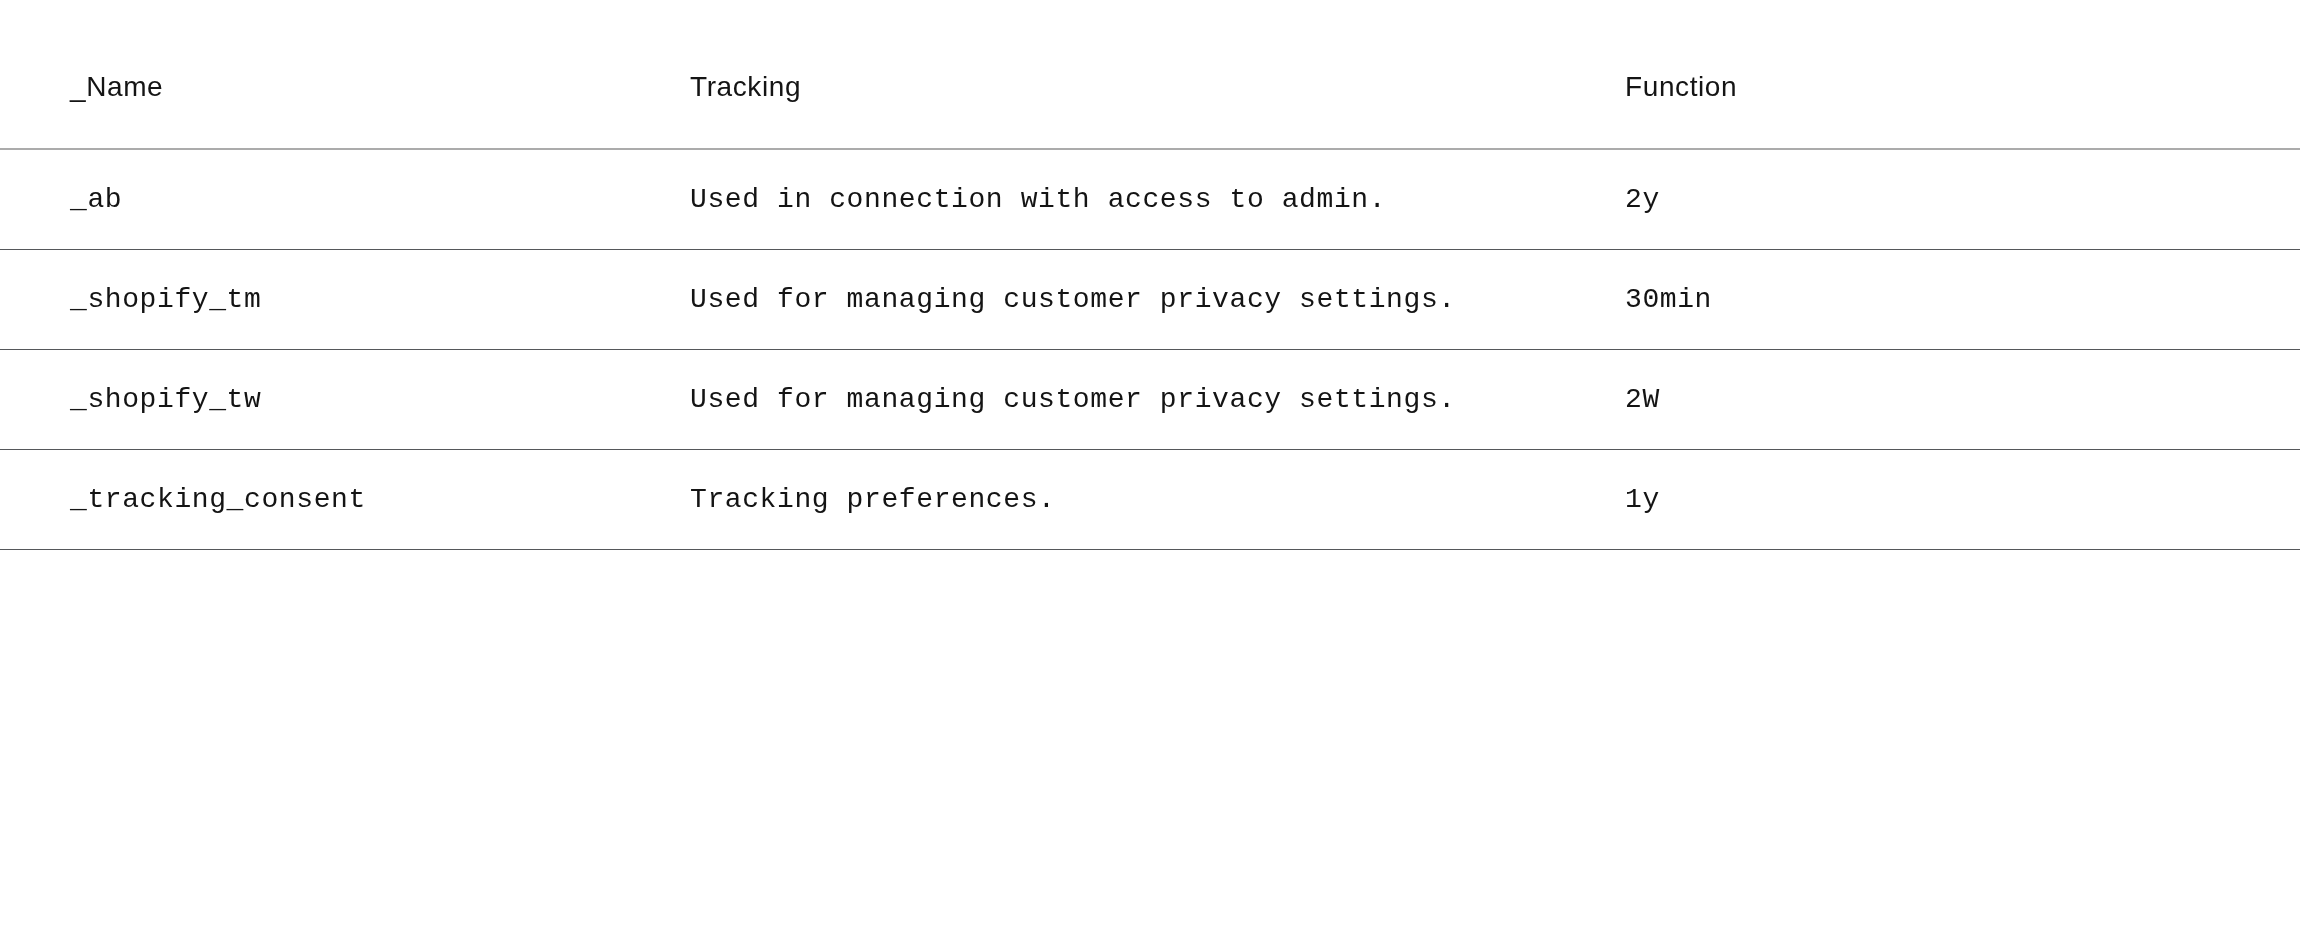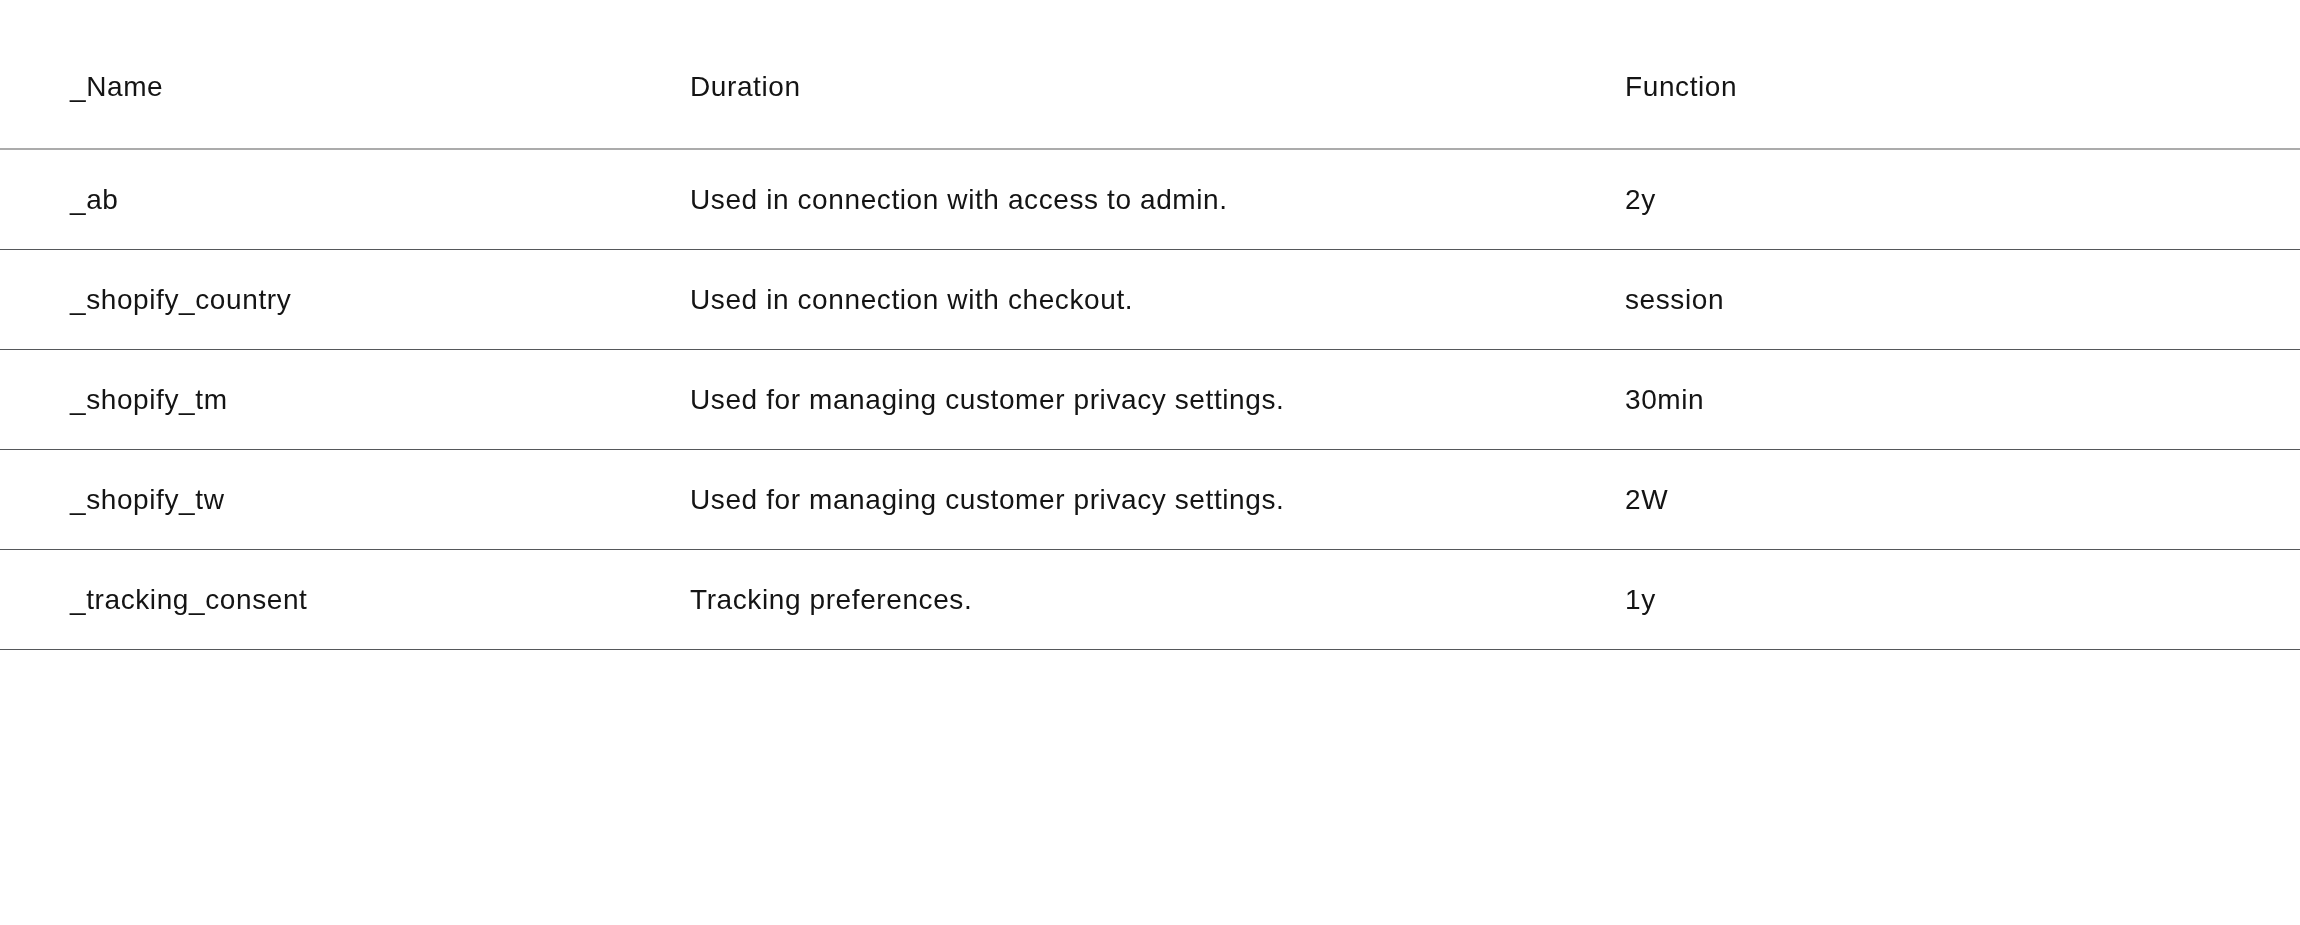--- a/index.html
+++ b/index.html
@@ -36,48 +36,44 @@
     overflow: hidden;
   }
   table.cookie-table thead th {
     height: 122px;
     padding-top: 26px;
     border-bottom: 2px solid #ababab;
   }
   table.cookie-table tbody td {
     height: 99px;
     border-bottom: 1.5px solid #55575a;
+    font-family: Liberation Mono, monospace;
   }
 </style>
 </head>
 <body>
 
 <table class="cookie-table">
   <colgroup>
     <col class="col-name">
     <col class="col-function">
     <col class="col-duration">
   </colgroup>
   <thead>
     <tr>
       <th>_Name</th>
-      <th>Duration</th>
+      <th>Tracking</th>
       <th>Function</th>
     </tr>
   </thead>
   <tbody>
       <tr>
         <td>_ab</td>
         <td>Used in connection with access to admin.</td>
         <td>2y</td>
-      </tr>
-      <tr>
-        <td>_shopify_country</td>
-        <td>Used in connection with checkout.</td>
-        <td>session</td>
       </tr>
       <tr>
         <td>_shopify_tm</td>
         <td>Used for managing customer privacy settings.</td>
         <td>30min</td>
       </tr>
       <tr>
         <td>_shopify_tw</td>
         <td>Used for managing customer privacy settings.</td>
         <td>2W</td>

